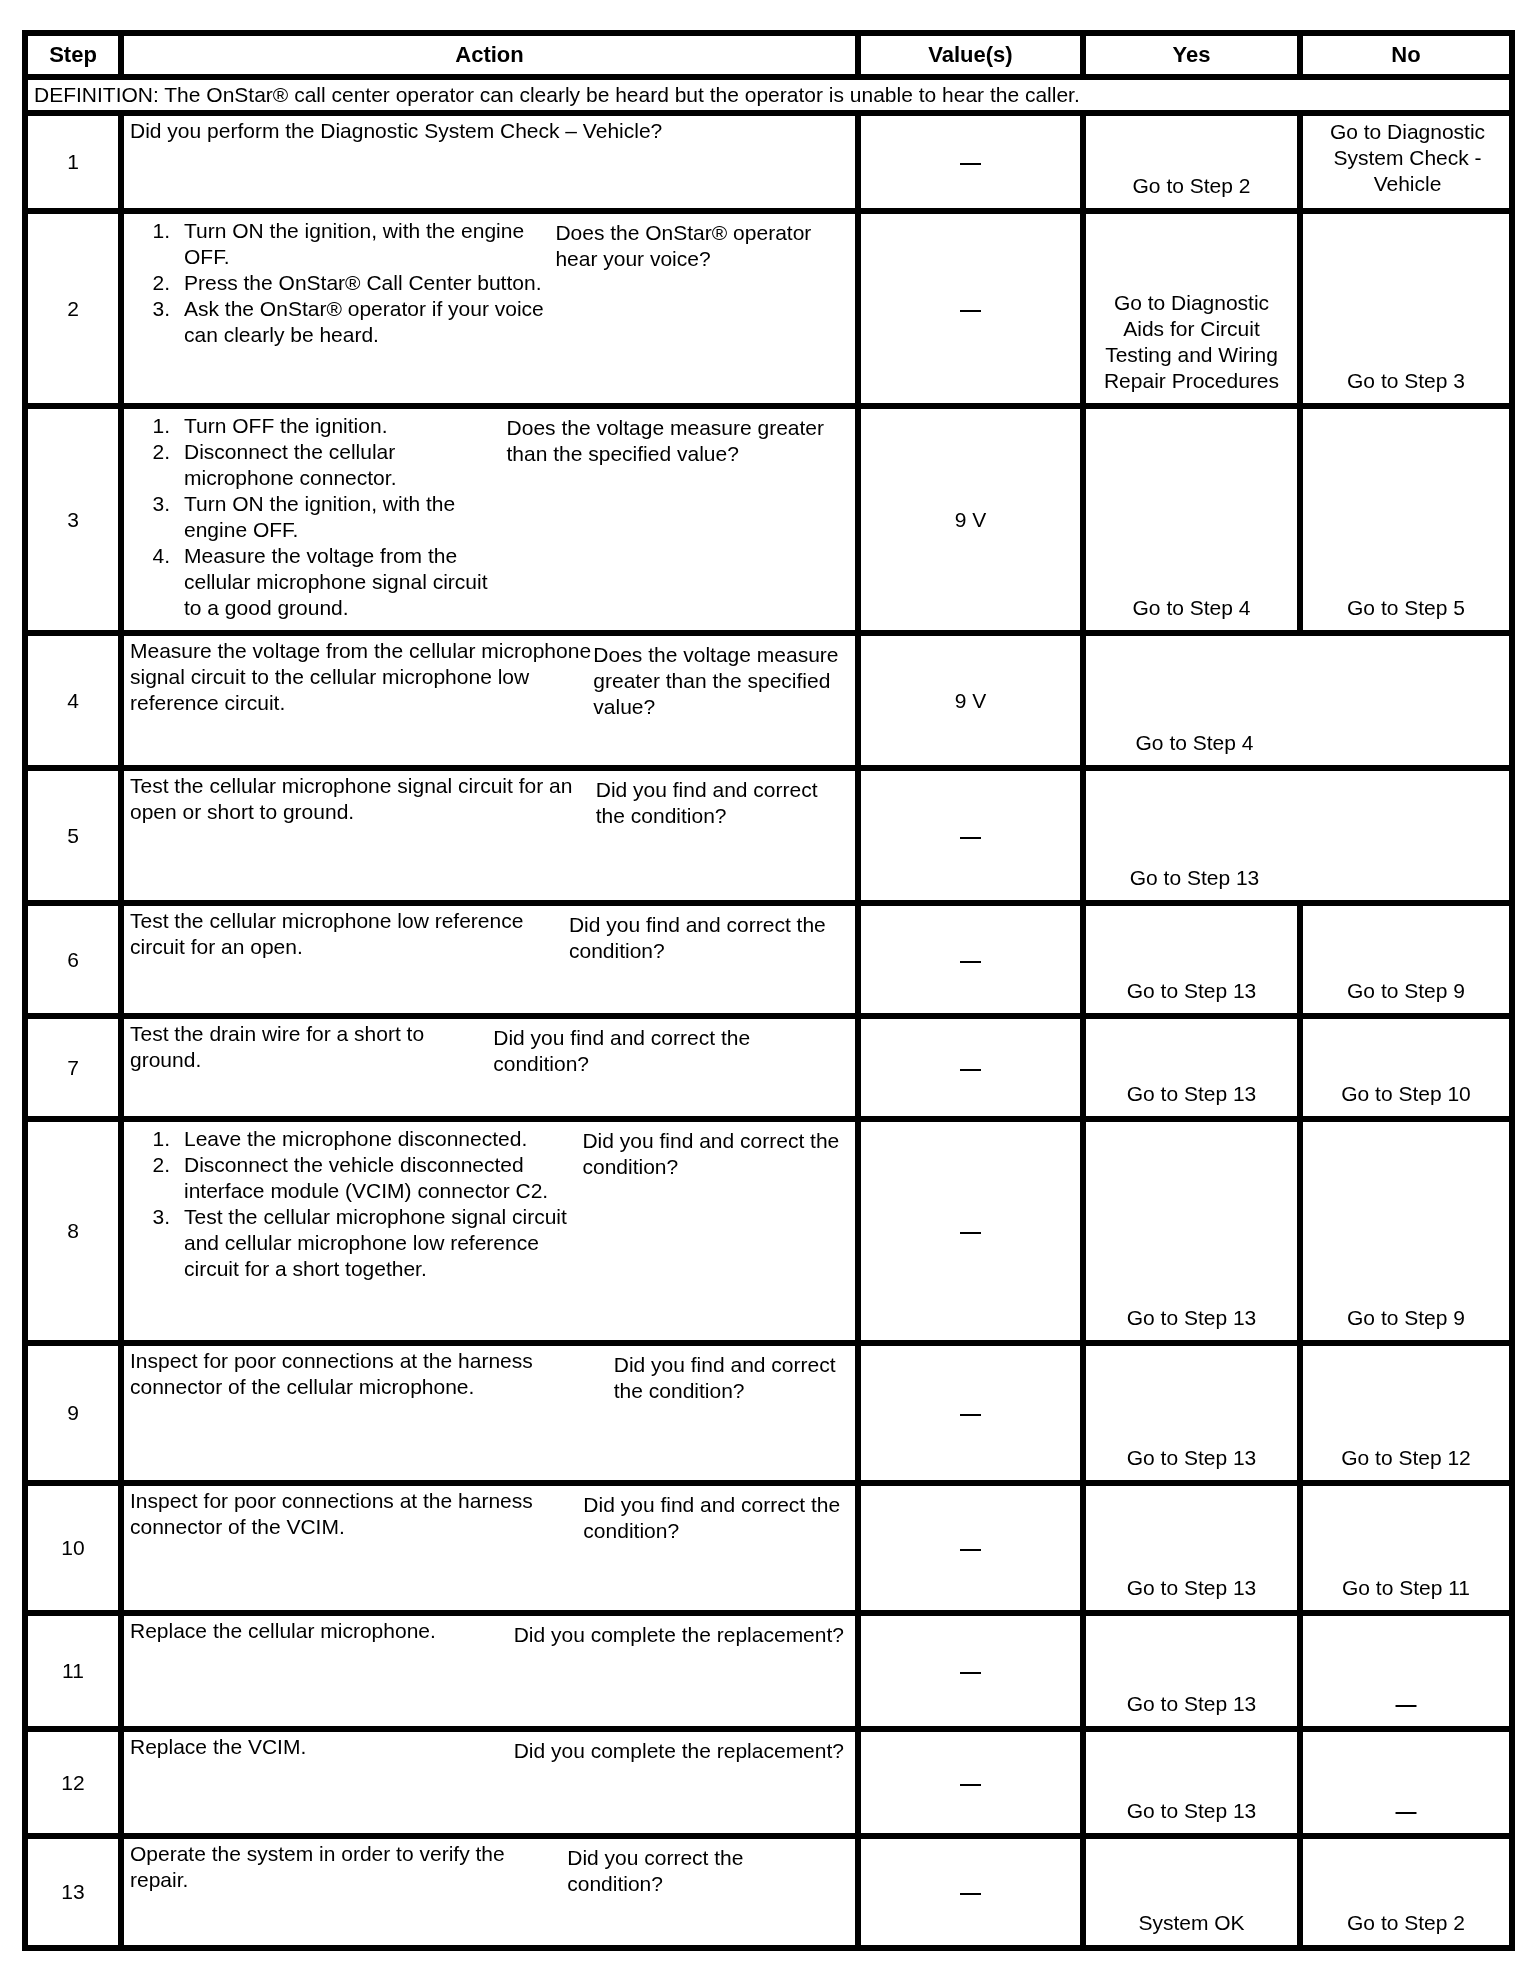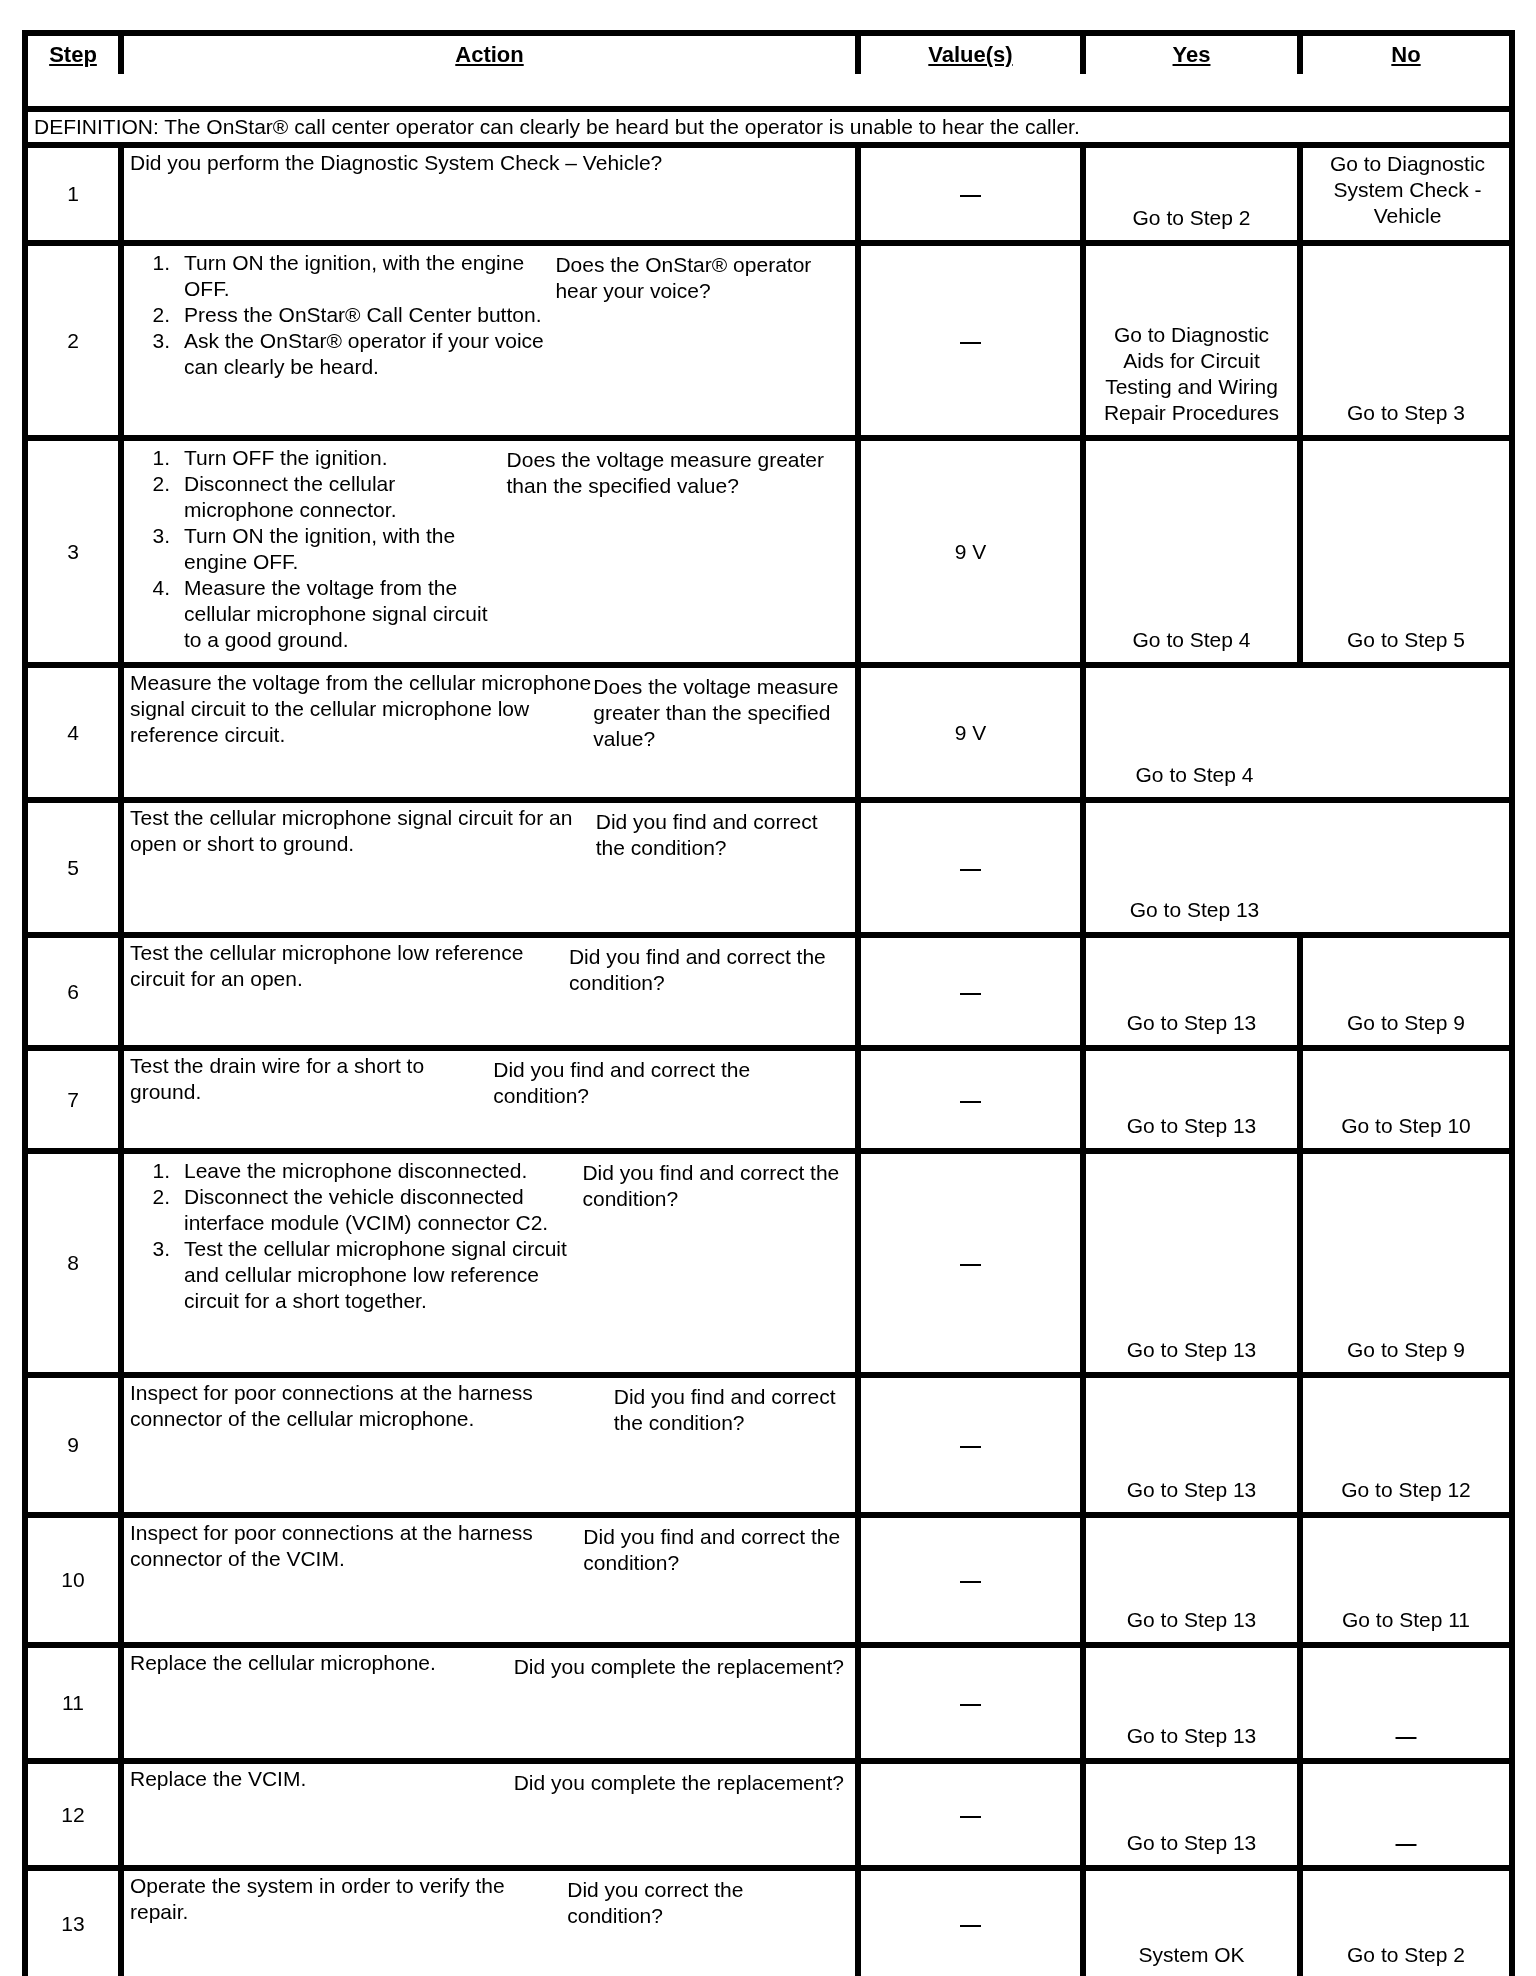--- a/index.html
+++ b/index.html
@@ -18,35 +18,34 @@
   }
 
   .grid-row {
     display: grid;
     grid-template-columns: 96px 737px 225px 217px 1fr;
   }
   .cell { border-right: 6px solid #000; overflow: hidden; }
   .cell:last-child { border-right: none; }
 
   
-  .thead { height: 38px; text-decoration: underline; }
+  .thead { height: 38px; }
   .thead .cell {
     display: flex; align-items: center; justify-content: center;
     font-weight: bold; font-size: 22px;
   }
 
   
   .def-row {
     border-top: 6px solid #000;
     height: 29px;
     display: flex; align-items: center;
     padding: 15px 6px;
     font-size: 21px;
     white-space: nowrap;
-    margin-top: 32px;
   }
 
   
   .trow { border-top: 6px solid #000; }
   .rows > .trow:nth-child(1)  { height: 98px; }
   .rows > .trow:nth-child(2)  { height: 195px; }
   .rows > .trow:nth-child(3)  { height: 227px; }
   .rows > .trow:nth-child(4)  { height: 135px; }
   .rows > .trow:nth-child(5)  { height: 135px; }
   .rows > .trow:nth-child(6)  { height: 113px; }

